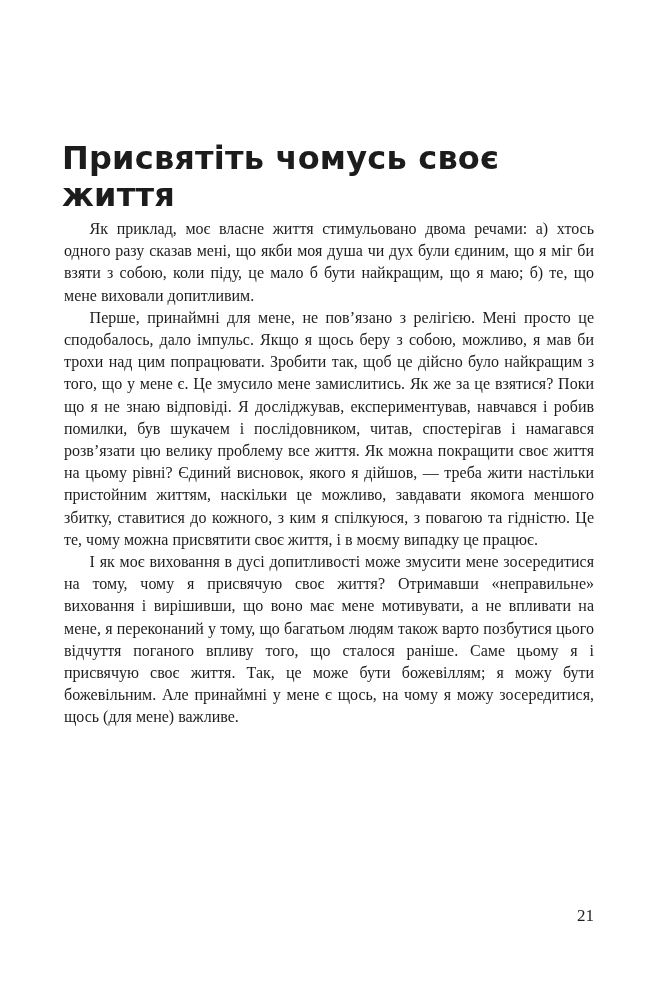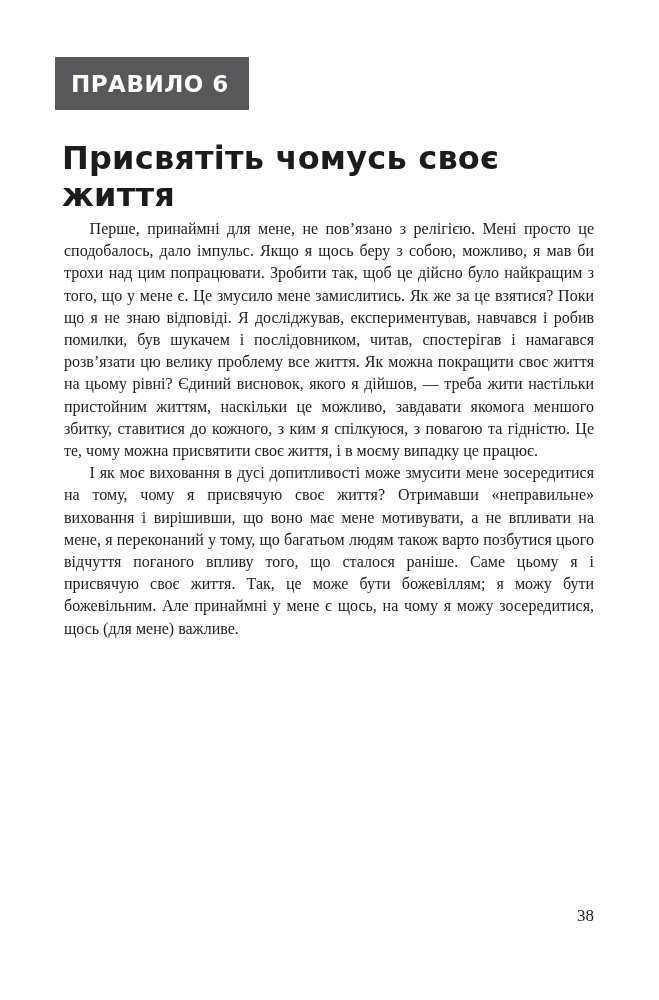--- a/index.html
+++ b/index.html
@@ -68,26 +68,24 @@
     text-align: right;
     font-size: 17px;
     color: #1d1d1d;
   }
 </style>
 </head>
 <body>
 
 <div class="page">
 
-  <div class="rule-box">
-    <span>ПРАВИЛО 6</span>
-  </div>
 
   <h1 class="chapter-title">Присвятіть чомусь своє життя</h1>
 
   <div class="body-text">
+    <p class="indent">Як приклад, моє власне життя стимульовано двома речами: а) хтось одного разу сказав мені, що якби моя душа чи дух були єдиним, що я міг би взяти з собою, коли піду, це мало б бути найкращим, що я маю; б) те, що мене виховали допитливим.</p>
     <p class="indent">Перше, принаймні для мене, не пов’язано з релігією. Мені просто це сподобалось, дало імпульс. Якщо я щось беру з собою, можливо, я мав би трохи над цим попрацювати. Зробити так, щоб це дійсно було найкращим з того, що у мене є. Це змусило мене замислитись. Як же за це взятися? Поки що я не знаю відповіді. Я досліджував, експериментував, навчався і робив помилки, був шукачем і послідовником, читав, спостерігав і намагався розв’язати цю велику проблему все життя. Як можна покращити своє життя на цьому рівні? Єдиний висновок, якого я дійшов, — треба жити настільки пристойним життям, наскільки це можливо, завдавати якомога меншого збитку, ставитися до кожного, з ким я спілкуюся, з повагою та гідністю. Це те, чому можна присвятити своє життя, і в моєму випадку це працює.</p>
     <p class="indent">І як моє виховання в дусі допитливості може змусити мене зосередитися на тому, чому я присвячую своє життя? Отримавши «неправильне» виховання і вирішивши, що воно має мене мотивувати, а не впливати на мене, я переконаний у тому, що багатьом людям також варто позбутися цього відчуття поганого впливу того, що сталося раніше. Саме цьому я і присвячую своє життя. Так, це може бути божевіллям; я можу бути божевільним. Але принаймні у мене є щось, на чому я можу зосередитися, щось (для мене) важливе.</p>
   </div>
 
-  <div class="page-number">38</div>
+  <div class="page-number">21</div>
 
 </div>
 
 </body></html>

